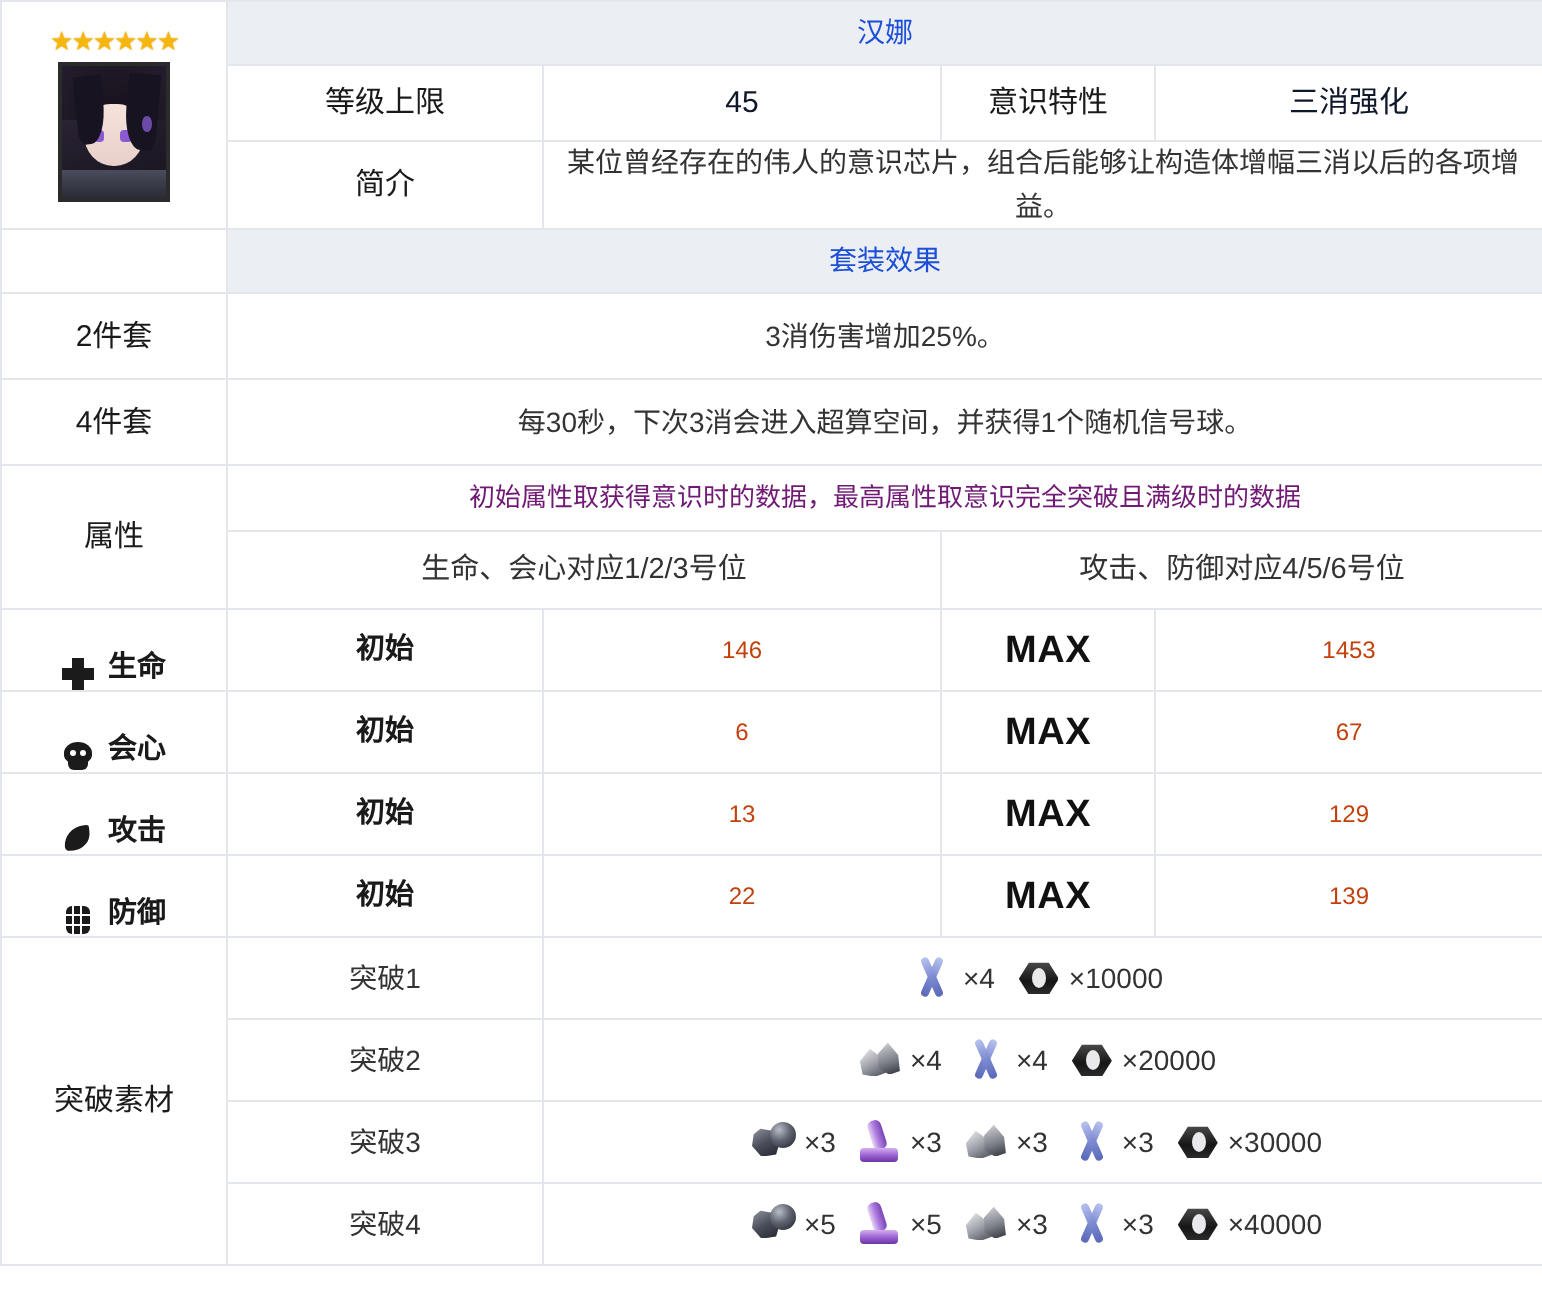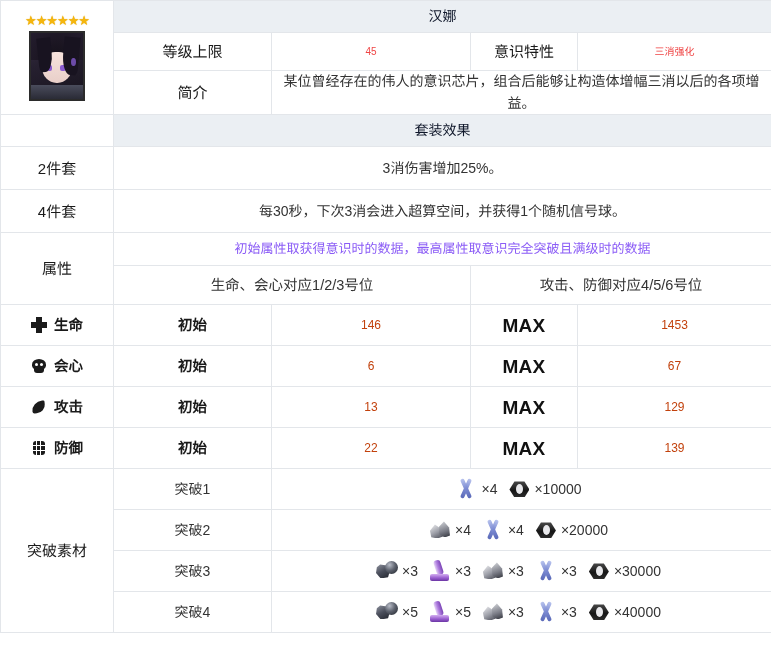--- a/index.html
+++ b/index.html
@@ -16,26 +16,26 @@
     width:771px;
     table-layout:fixed;
   }
   table.sheet td{
     border:1px solid #e3e6ea;
     padding:0;
     vertical-align:middle;
     text-align:center;
     line-height:1.55;
   }
-  .hdr-band{background:#ebeff3;color:#0f172a;font-weight:400;height:31px;font-size:14px;}
+  .hdr-band{background:#ebeff3;color:#1d4ed8;font-weight:400;height:31px;font-size:14px;}
   .lbl{font-weight:normal;color:#1a1a1a;font-size:15px;}
   .lbl-sm{font-weight:bold;color:#1a1a1a;font-size:14.5px;}
-  .val{color:#ef4444;font-size:10px;}
+  .val{color:#0f172a;font-size:15px;}
   .plain{color:#333;font-size:14px;margin-top:48px;}
-  .note{color:#8b5cf6;font-size:13px;padding:7px 4px;}
+  .note{color:#701a75;font-size:13px;padding:7px 4px;}
   .sub{color:#333;font-size:14.5px;}
   .maxlbl{font-weight:bold;font-size:19px;color:#111;letter-spacing:.3px;}
   .num{font-size:12px;color:#c2410c;}
   .desc{padding:7px 14px;line-height:1.7;font-size:14px;color:#333;margin-top:16px;}
 
   
   .port-cell{padding:6px 0 8px 0;}
   .stars{letter-spacing:-1px;line-height:1;white-space:nowrap;font-size:13px;}
   .star{color:#f5b60d;text-shadow:0 0 1px #d89b00;}
   .portrait{
@@ -52,21 +52,21 @@
   .p-eyeR{position:absolute;left:56%;top:48%;width:11%;height:9%;border-radius:2px;background:#8a5bd0;}
   .p-bangL{position:absolute;left:14%;top:8%;width:26%;height:52%;
     background:#181320;border-radius:0 0 60% 20%;transform:rotate(-6deg);}
   .p-bangR{position:absolute;right:8%;top:6%;width:30%;height:58%;
     background:#181320;border-radius:0 0 20% 55%;transform:rotate(5deg);}
   .p-acc{position:absolute;right:14%;top:38%;width:9%;height:12%;background:#6c4ba8;border-radius:50%;}
   .p-body{position:absolute;left:0;bottom:0;width:100%;height:22%;
     background:linear-gradient(180deg,#4a4c5c 0%,#2a2b36 100%);}
 
   
-  .statcell{display:flex;align-items:center;justify-content:center;gap:7px;height:100%;}
+  .statcell{display:flex;align-items:flex-end;justify-content:center;gap:7px;height:100%;}
   .sicon{width:16px;height:16px;position:relative;flex:0 0 16px;}
   
   .ic-hp::before,.ic-hp::after{content:"";position:absolute;background:#1b1b1b;}
   .ic-hp::before{left:5px;top:0;width:6px;height:16px;}
   .ic-hp::after{left:0;top:5px;width:16px;height:6px;}
   
   .ic-crit::before{content:"";position:absolute;left:1px;top:1px;width:14px;height:11px;
     background:#1b1b1b;border-radius:50% 50% 42% 42%;}
   .ic-crit::after{content:"";position:absolute;left:3px;top:11px;width:10px;height:4px;
     background:#1b1b1b;border-radius:0 0 3px 3px;

